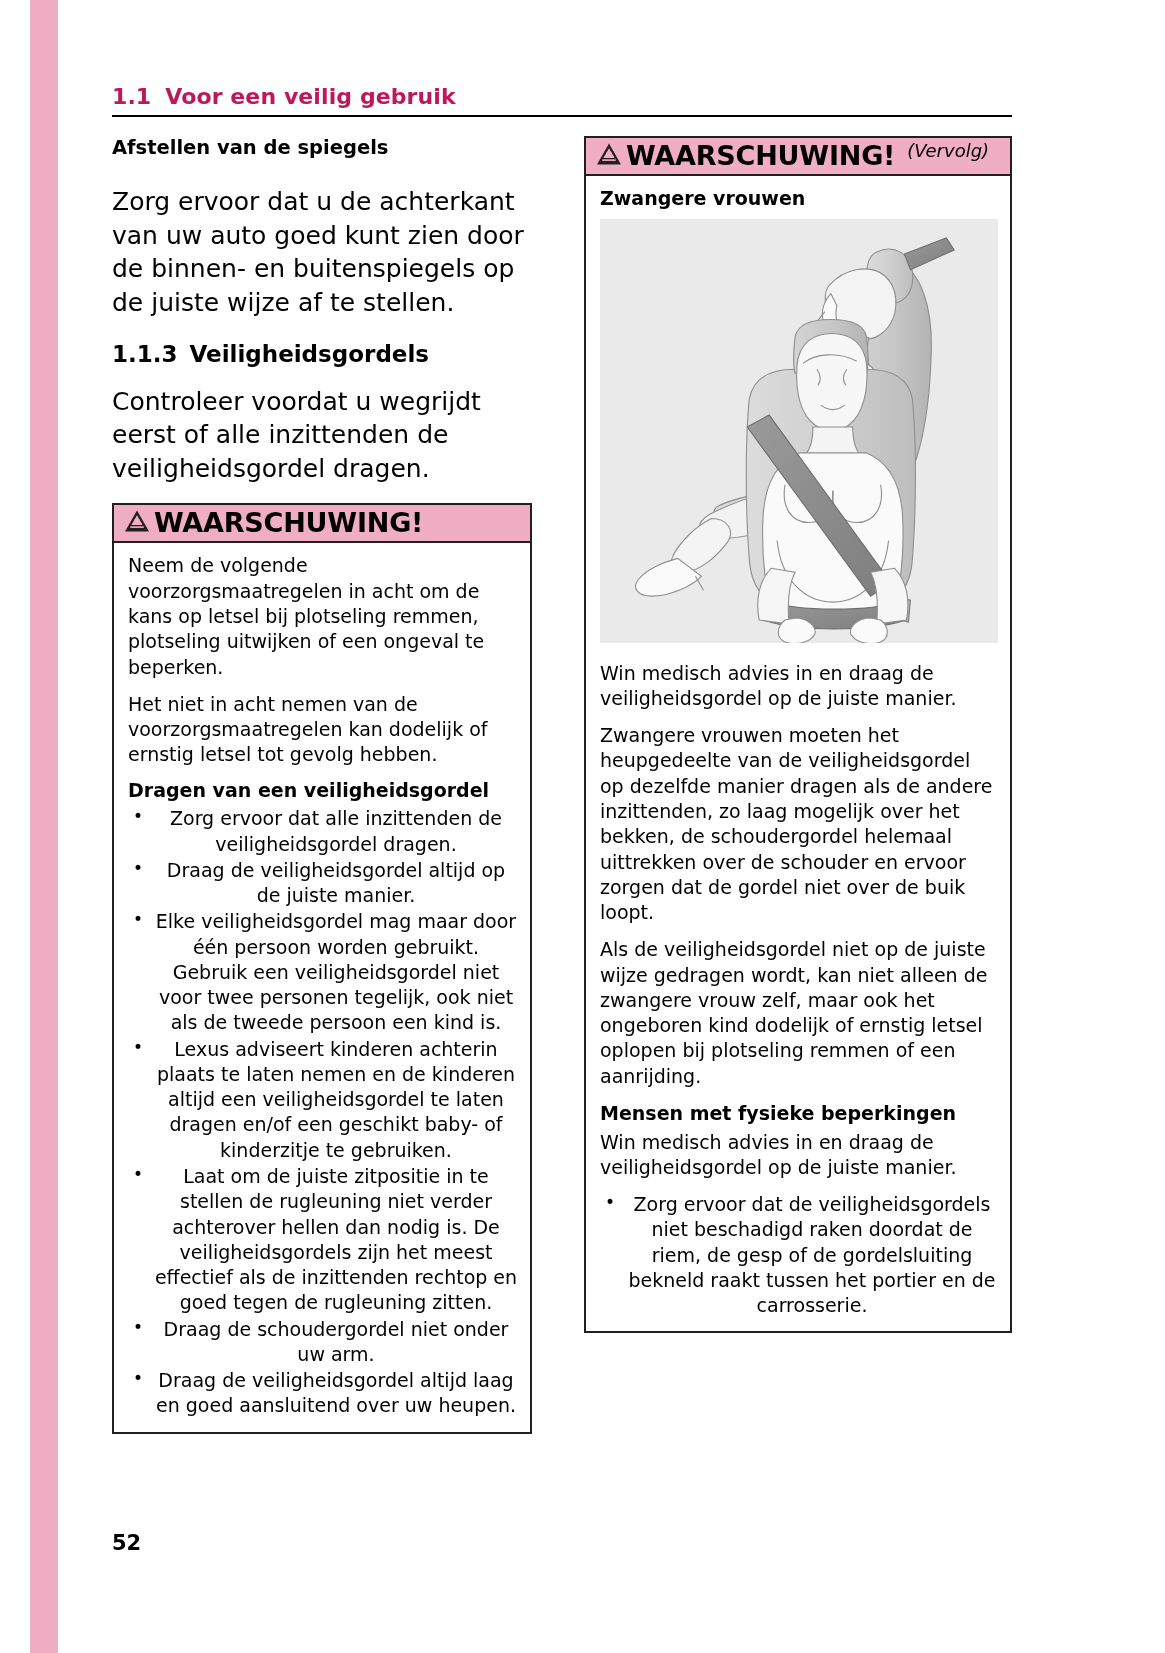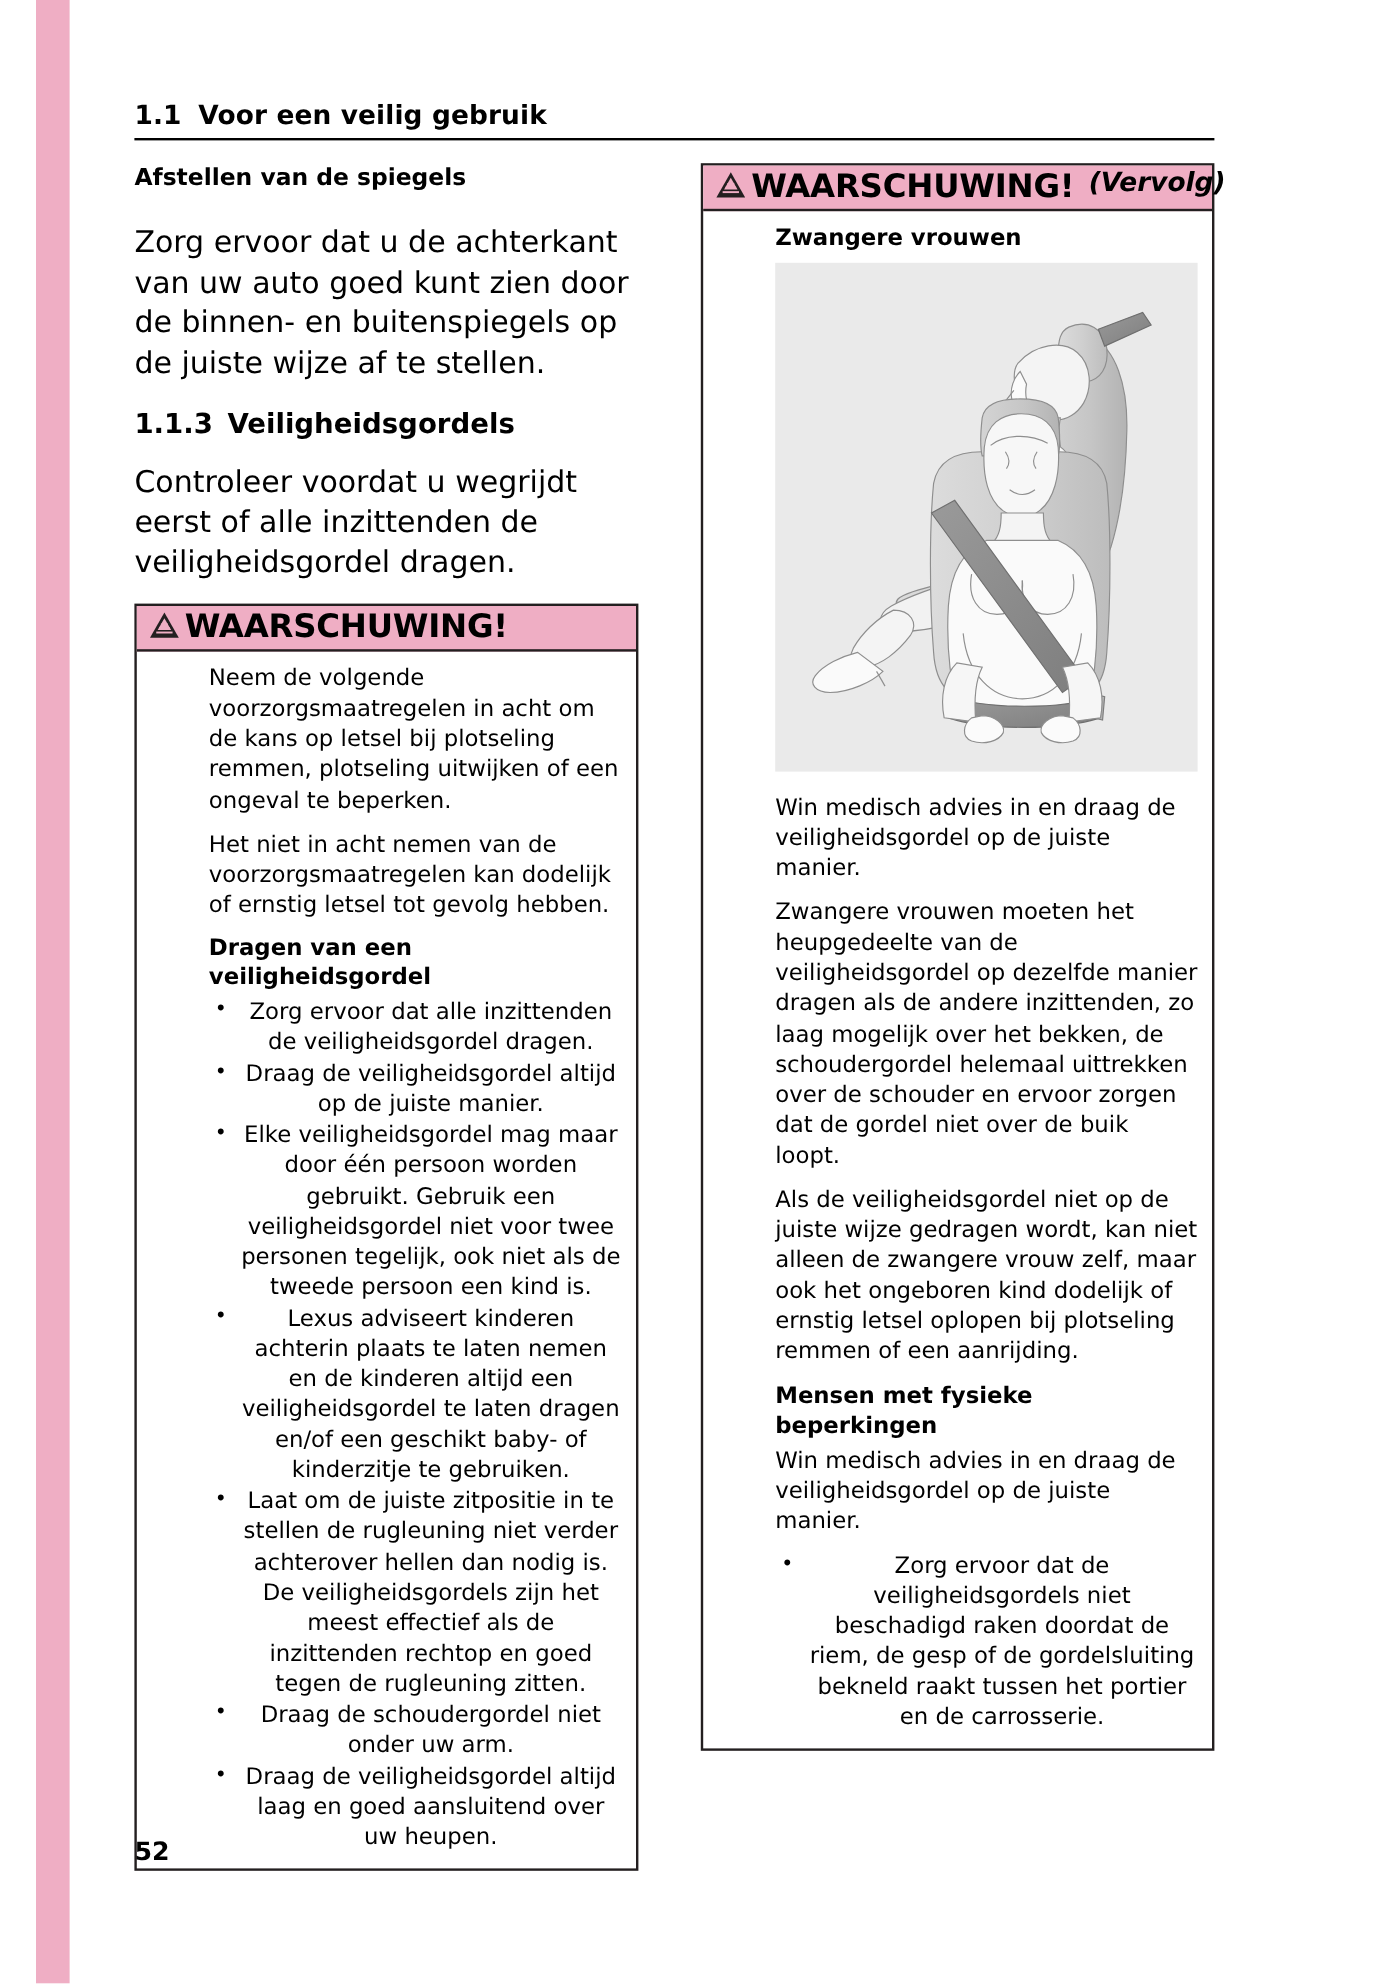--- a/index.html
+++ b/index.html
@@ -38,21 +38,21 @@
   .running-head {
     position: absolute;
     left: 0;
     top: 84px;
     width: 900px;
   }
   .running-head .rh-text {
     font-size: 22px;
     font-weight: bold;
     letter-spacing: 0.1px;
-    color: #000000;
+    color: #be185d;
     padding-bottom: 6px;
     display: block;
   }
   .running-head .rh-num { margin-right: 14px; }
   .rh-rule {
     border-bottom: 2.5px solid #000;
     width: 900px;
   }
 
   
@@ -103,28 +103,28 @@
     align-items: flex-start;
     white-space: nowrap;
   }
   .warnbox-head .wtitle {
     font-size: 27px;
     font-weight: bold;
     letter-spacing: -0.2px;
     line-height: 1;
   }
   .warnbox-head .wcont {
-    font-size: 22px;
-    font-weight: bold;
+    font-size: 18px;
+    font-weight: normal;
     font-style: italic;
     margin-left: 12px;
     line-height: 1;
   }
   .tri-icon { width: 26px; height: 24px; margin-right: 4px; flex: 0 0 auto; }
-  .warnbox-body { padding: 10px 12px 12px 14px; margin-left: 46px; }
+  .warnbox-body { padding: 10px 12px 12px 14px; }
   .warnbox-body p {
     font-size: 19px;
     line-height: 1.33;
     margin: 0 0 12px 0;
   }
   .warnbox-body p.lastp { margin-bottom: 10px; }
   .warnbox-body h4 {
     font-size: 19px;
     font-weight: bold;
     margin: 0 0 4px 0;

